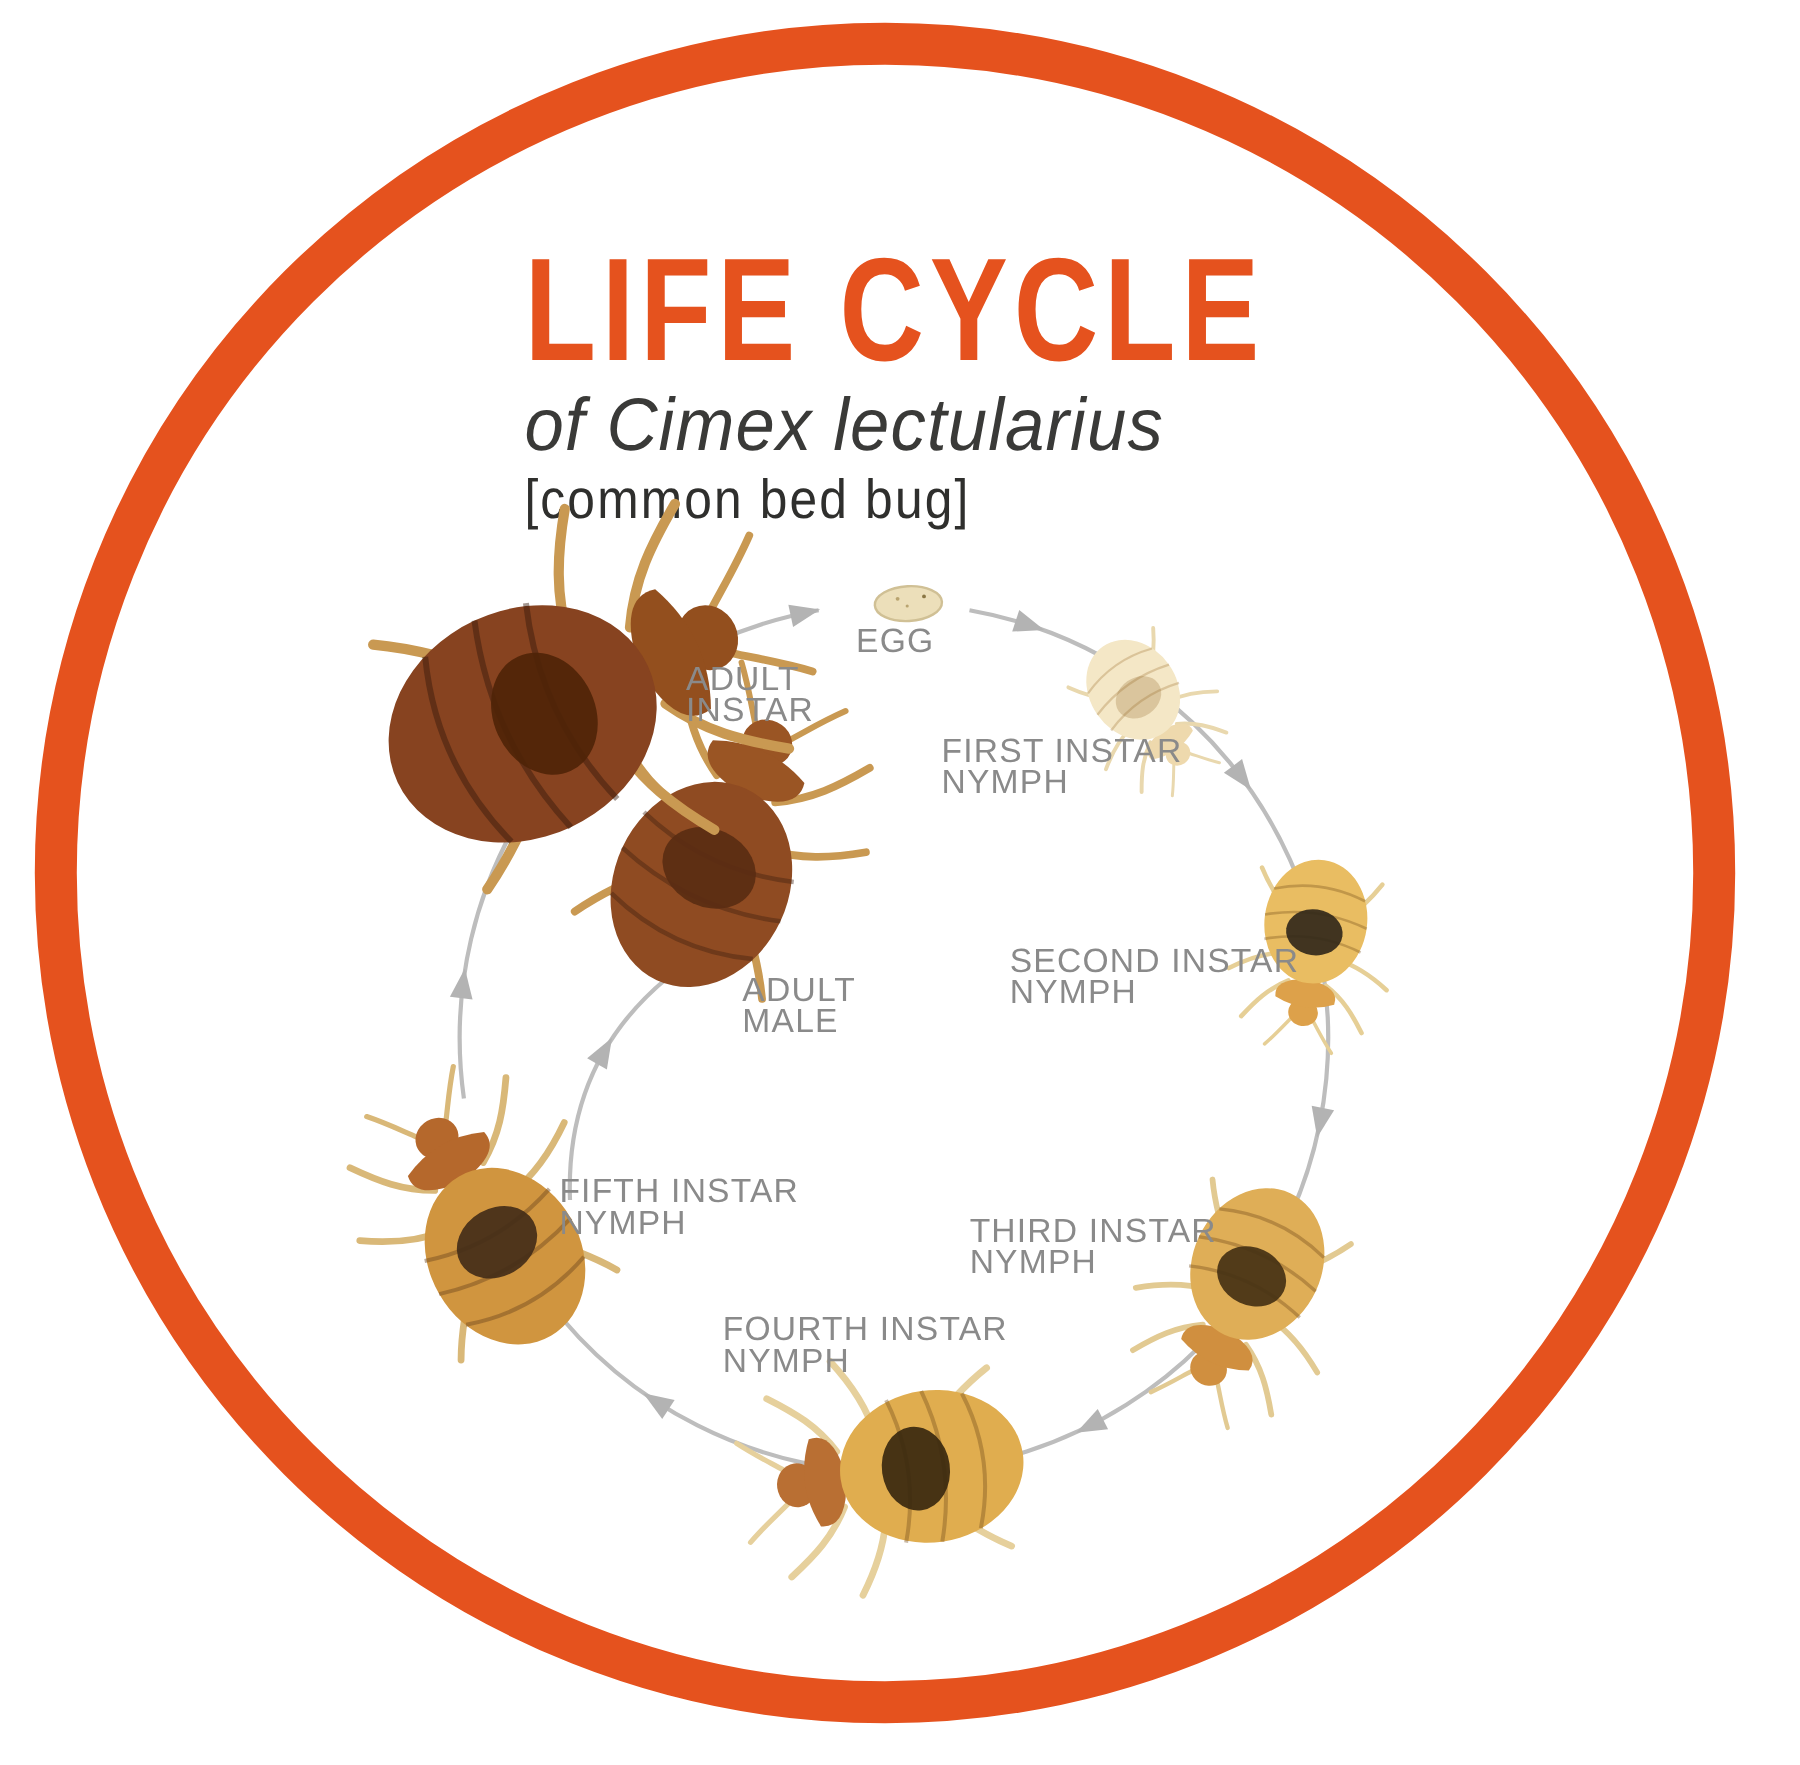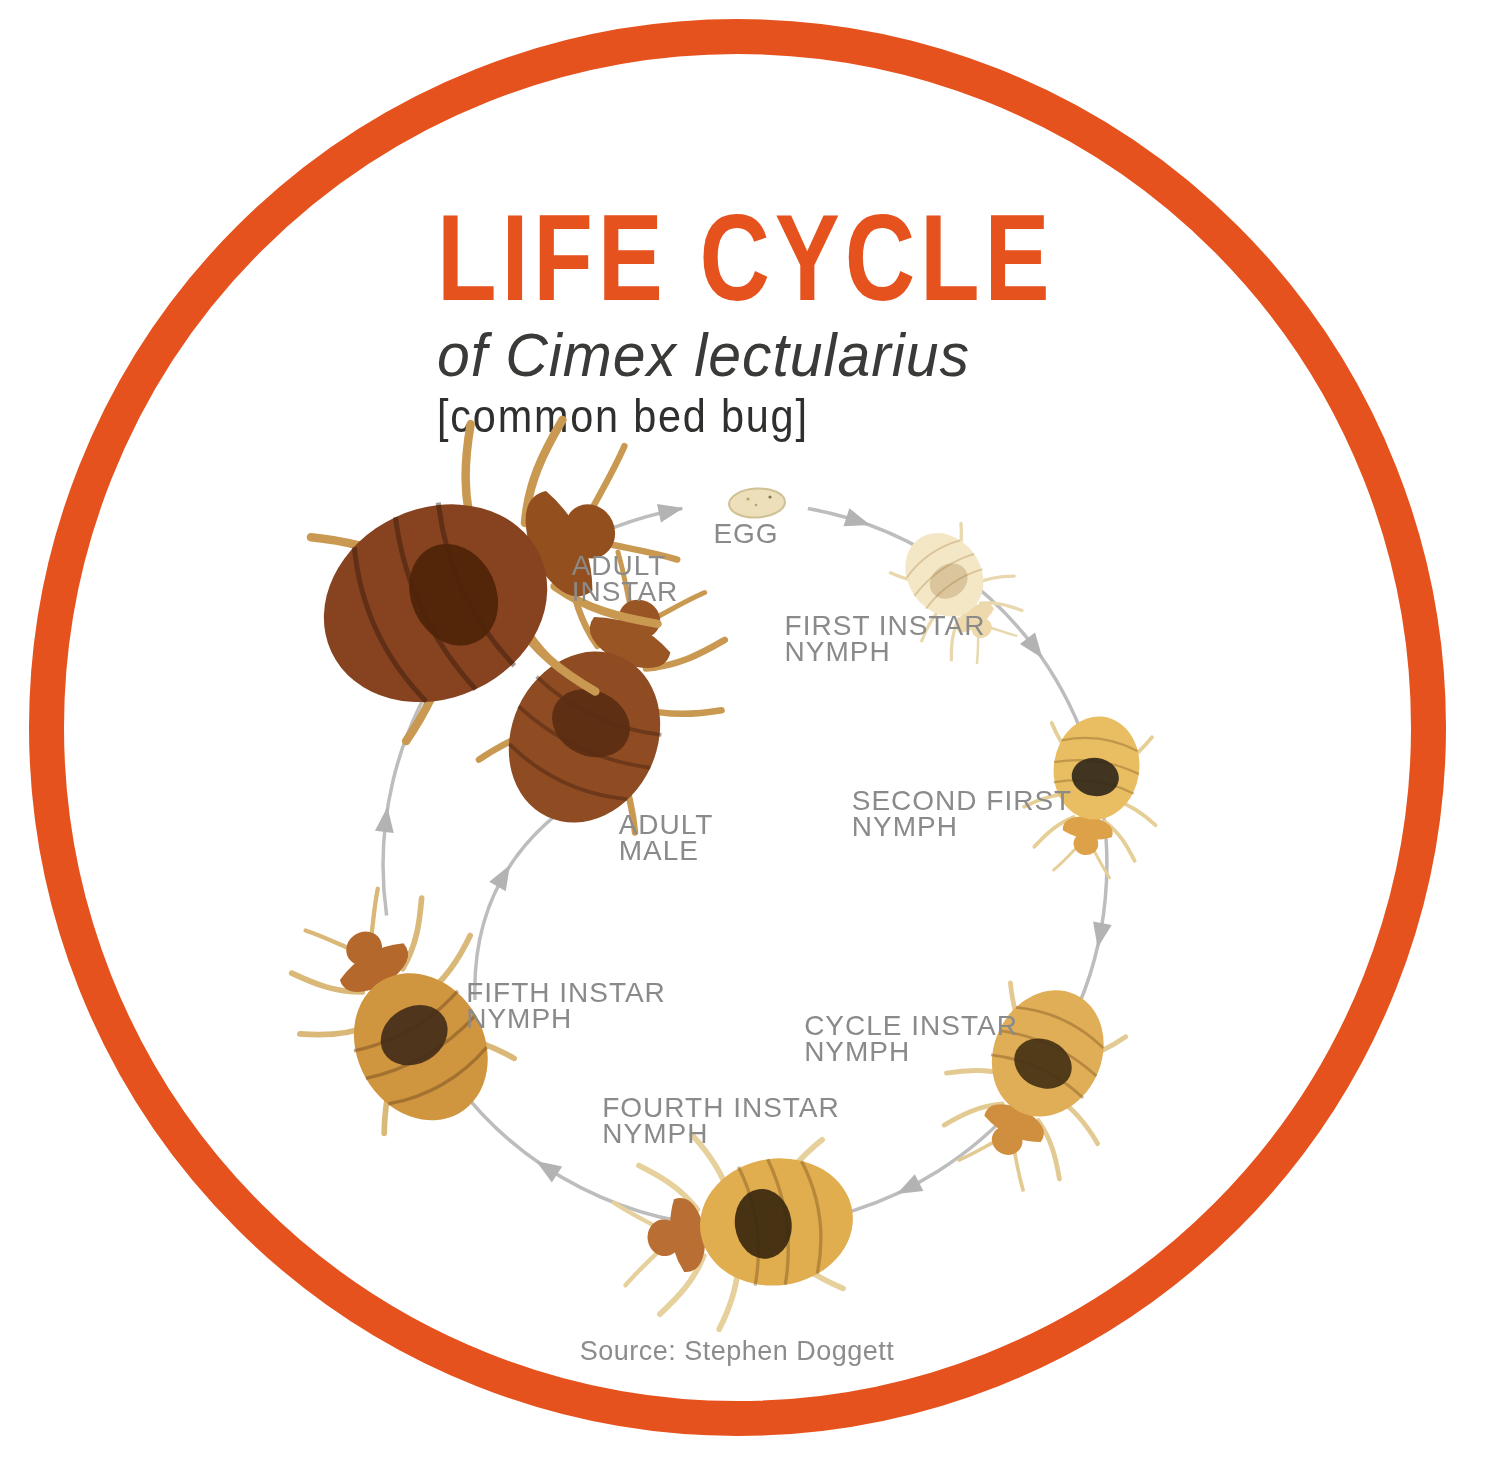--- a/index.html
+++ b/index.html
@@ -149,39 +149,38 @@
     </svg>
 
   <div class="stage-label" id="lbl-egg">
     <div>EGG</div>
   </div>
   <div class="stage-label" id="lbl-first">
     <div>FIRST INSTAR</div>
     <div>NYMPH</div>
   </div>
   <div class="stage-label" id="lbl-second">
-    <div>SECOND FIRST</div>
+    <div>SECOND INSTAR</div>
     <div>NYMPH</div>
   </div>
   <div class="stage-label" id="lbl-third">
-    <div>CYCLE INSTAR</div>
+    <div>THIRD INSTAR</div>
     <div>NYMPH</div>
   </div>
   <div class="stage-label" id="lbl-fourth">
     <div>FOURTH INSTAR</div>
     <div>NYMPH</div>
   </div>
   <div class="stage-label" id="lbl-fifth">
     <div>FIFTH INSTAR</div>
     <div>NYMPH</div>
   </div>
   <div class="stage-label" id="lbl-adult-male">
     <div>ADULT</div>
     <div>MALE</div>
   </div>
   <div class="stage-label" id="lbl-adult-female">
     <div>ADULT</div>
     <div>INSTAR</div>
   </div>
 
-  <div class="source">Source: Stephen Doggett</div>
 
 </div>
 
 </body></html>

